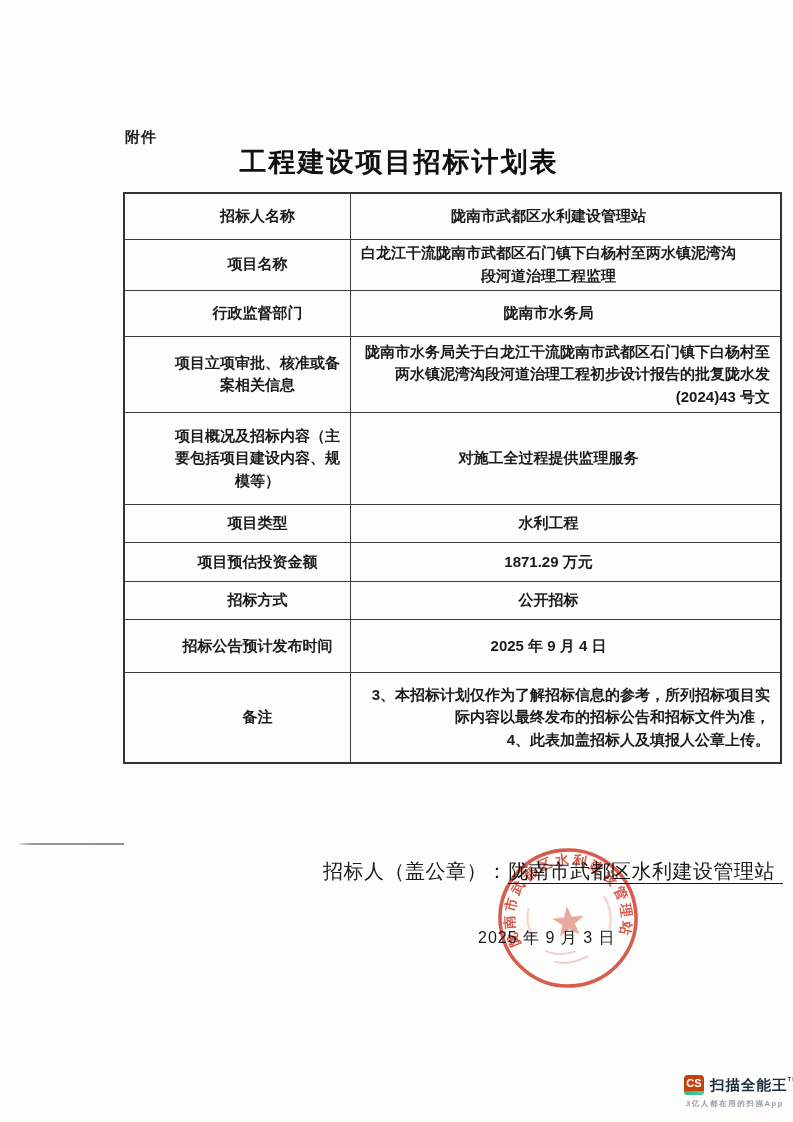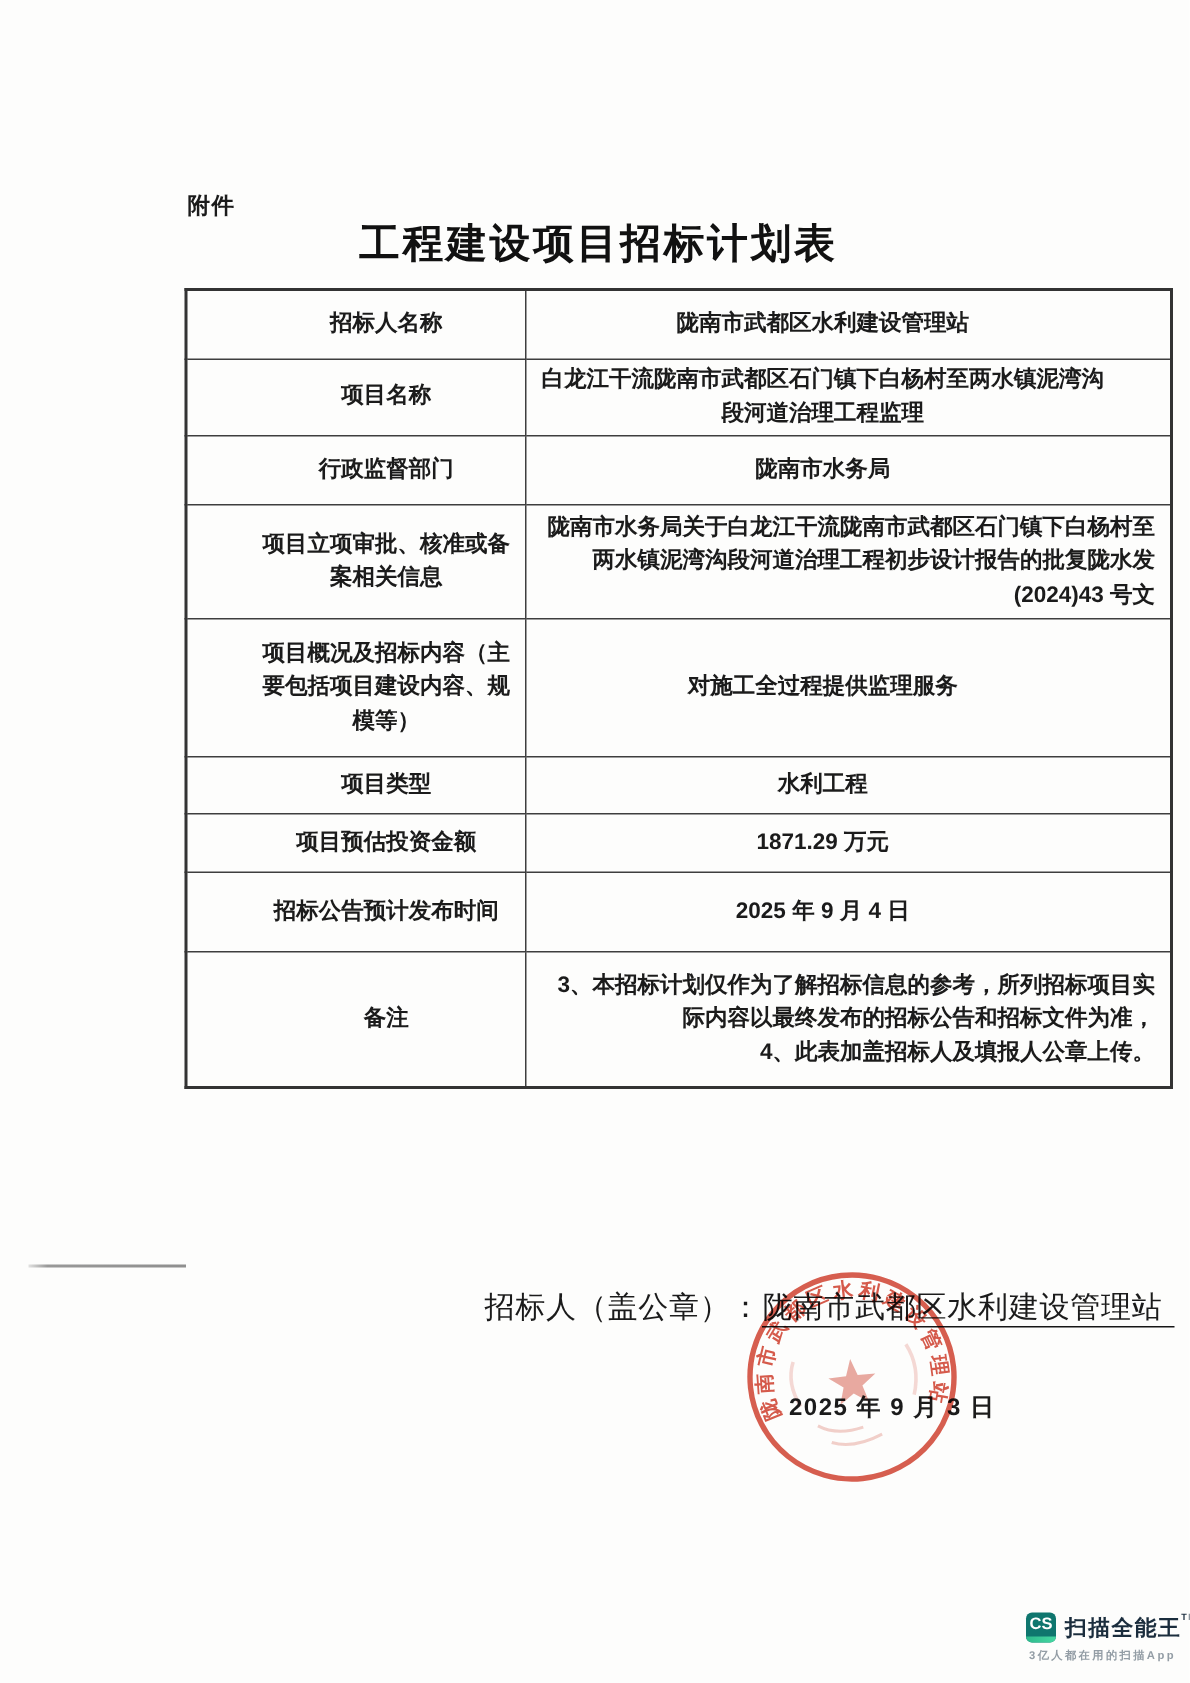--- a/index.html
+++ b/index.html
@@ -42,31 +42,31 @@
   }
   .sig-line{
     position:absolute;left:323px;top:858px;
     font-size:20px;font-weight:400;letter-spacing:0.5px;white-space:nowrap;
   }
   .sig-name{
     border-bottom:1.8px solid #161616;padding:0 8px 1px 1px;
   }
   .sig-date{
     position:absolute;left:478px;top:928px;
-    font-size:16px;font-weight:700;letter-spacing:1px;margin-left:48px;
+    font-size:16px;font-weight:400;letter-spacing:1px;
   }
   .seal{
     position:absolute;left:490px;top:840px;width:156px;height:156px;
     transform:rotate(-6deg);
     mix-blend-mode:multiply;opacity:0.93;pointer-events:none;
   }
   
   .cs-badge{
     position:absolute;left:684px;top:1075px;width:20px;height:20px;
-    border-radius:4px;background:#0f766e;
+    border-radius:4px;background:#c2410c;
   }
   .cs-badge .cs-txt{
     position:absolute;left:0;top:0;width:20px;height:16px;
     color:#fff;font-size:11px;font-weight:800;text-align:center;line-height:16px;
     letter-spacing:0;
   }
   .cs-badge .cs-green{
     position:absolute;left:0;bottom:0;width:20px;height:4px;
     background:linear-gradient(90deg,#2eb98c,#45d8a2);
     border-radius:0 0 4px 4px;
@@ -111,20 +111,24 @@
         <td class="value align-center">对施工全过程提供监理服务</td>
       </tr>
       <tr style="height: 38px;">
         <td class="label">项目类型</td>
         <td class="value align-center">水利工程</td>
       </tr>
       <tr style="height: 39px;">
         <td class="label">项目预估投资金额</td>
         <td class="value align-center">1871.29 万元</td>
       </tr>
+      <tr style="height: 38px;">
+        <td class="label">招标方式</td>
+        <td class="value align-center">公开招标</td>
+      </tr>
       <tr style="height: 53px;">
         <td class="label">招标公告预计发布时间</td>
         <td class="value align-center">2025 年 9 月 4 日</td>
       </tr>
       <tr style="height: 90px;">
         <td class="label">备注</td>
         <td class="value align-left">3、本招标计划仅作为了解招标信息的参考，所列招标项目实际内容以最终发布的招标公告和招标文件为准，
 4、此表加盖招标人及填报人公章上传。</td>
       </tr>
     </tbody>

